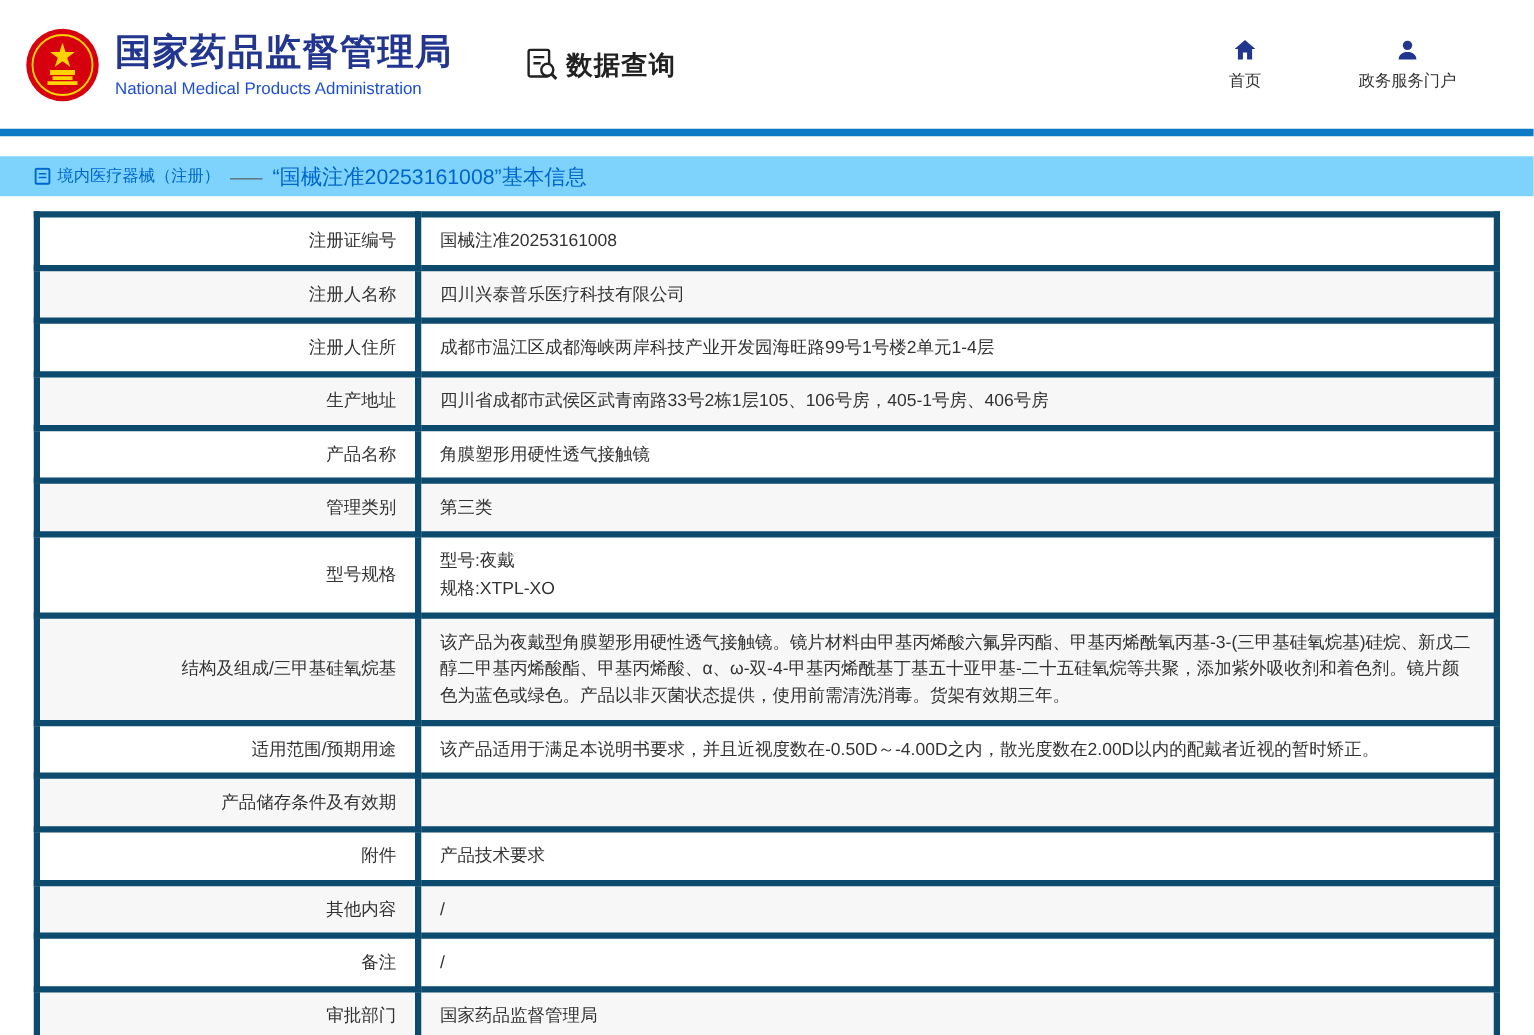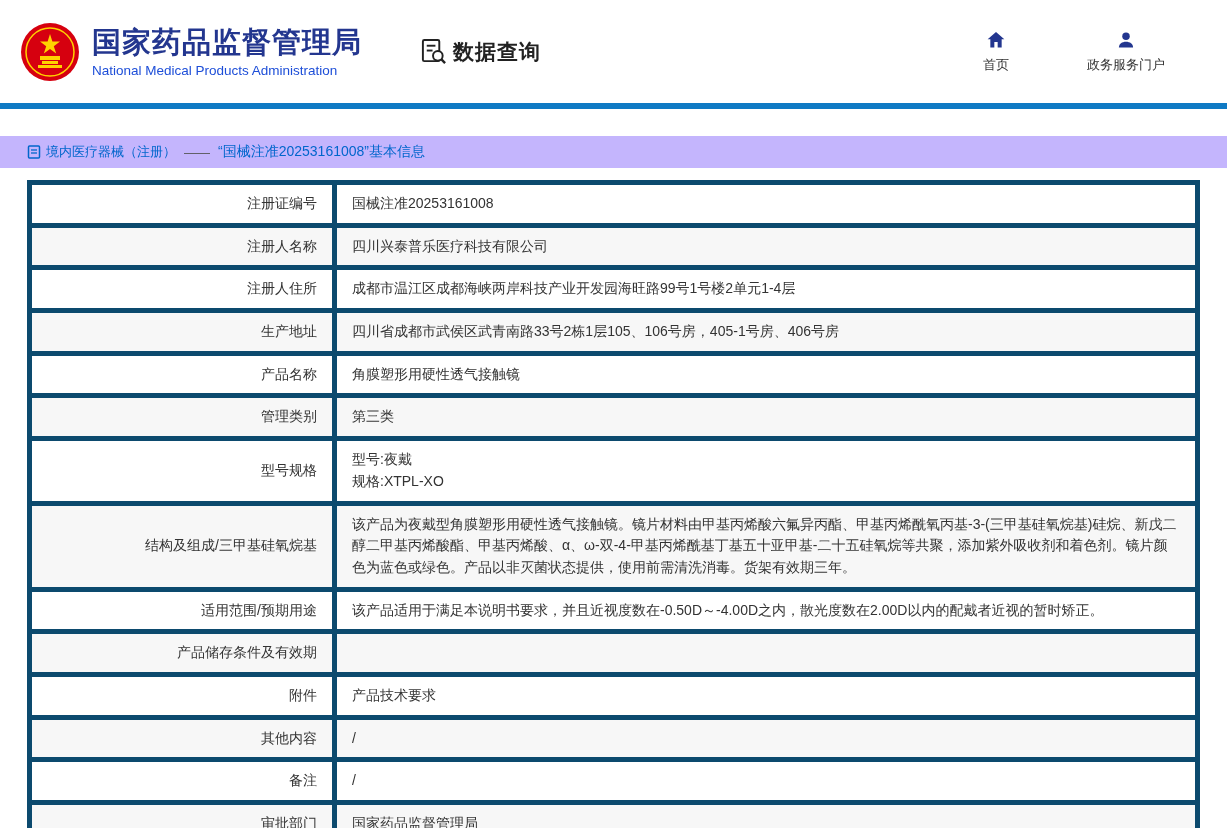--- a/index.html
+++ b/index.html
@@ -16,25 +16,25 @@
   .data-query svg { width:27px; height:27px; }
   .data-query-label { font-size:21px; font-weight:600; color:#222; margin-left:6px; letter-spacing:1px; }
   .top-nav { margin-left:auto; margin-right:62px; display:flex; gap:78px; }
   .nav-item { display:flex; flex-direction:column; align-items:center; cursor:pointer; }
   .nav-item svg { width:20px; height:20px; }
   .nav-item-label { font-size:13px; color:#333; margin-top:6px; white-space:nowrap; }
 
   .blue-bar { height:6px; background:#0f7ac4; width:100%; }
 
   
-  .crumb-strip { margin-top:27px; background:#c4b5fd; height:32px; display:flex; align-items:center; padding:0 27px; }
+  .crumb-strip { margin-top:16px; background:#7dd3fc; height:32px; display:flex; align-items:center; padding:0 27px; }
   .crumb-icon { width:14px; height:14px; margin-right:5px; flex:0 0 auto; }
   .crumb-link { font-size:13px; color:#0066cc; cursor:pointer; }
   .crumb-sep { font-size:13px; color:#555; margin:0 8px; }
-  .crumb-current { font-size:14px; color:#0066cc; }
+  .crumb-current { font-size:17px; color:#0066cc; }
 
   
   .table-wrap { margin:12px 27px 0 27px; }
   table { width:100%; border-collapse:collapse; table-layout:fixed; }
   th, td { border:5px solid #0c4a6e; font-size:14px; font-weight:normal; vertical-align:middle; padding:8px 15px; line-height:1.55; }
   th { width:305px; text-align:right; color:#333; }
   td { text-align:left; color:#333; white-space:pre-line; word-break:break-all; }
   tr:nth-child(even) { background:#f7f7f7; }
   tr:nth-child(odd)  { background:#ffffff; }
 </style>

